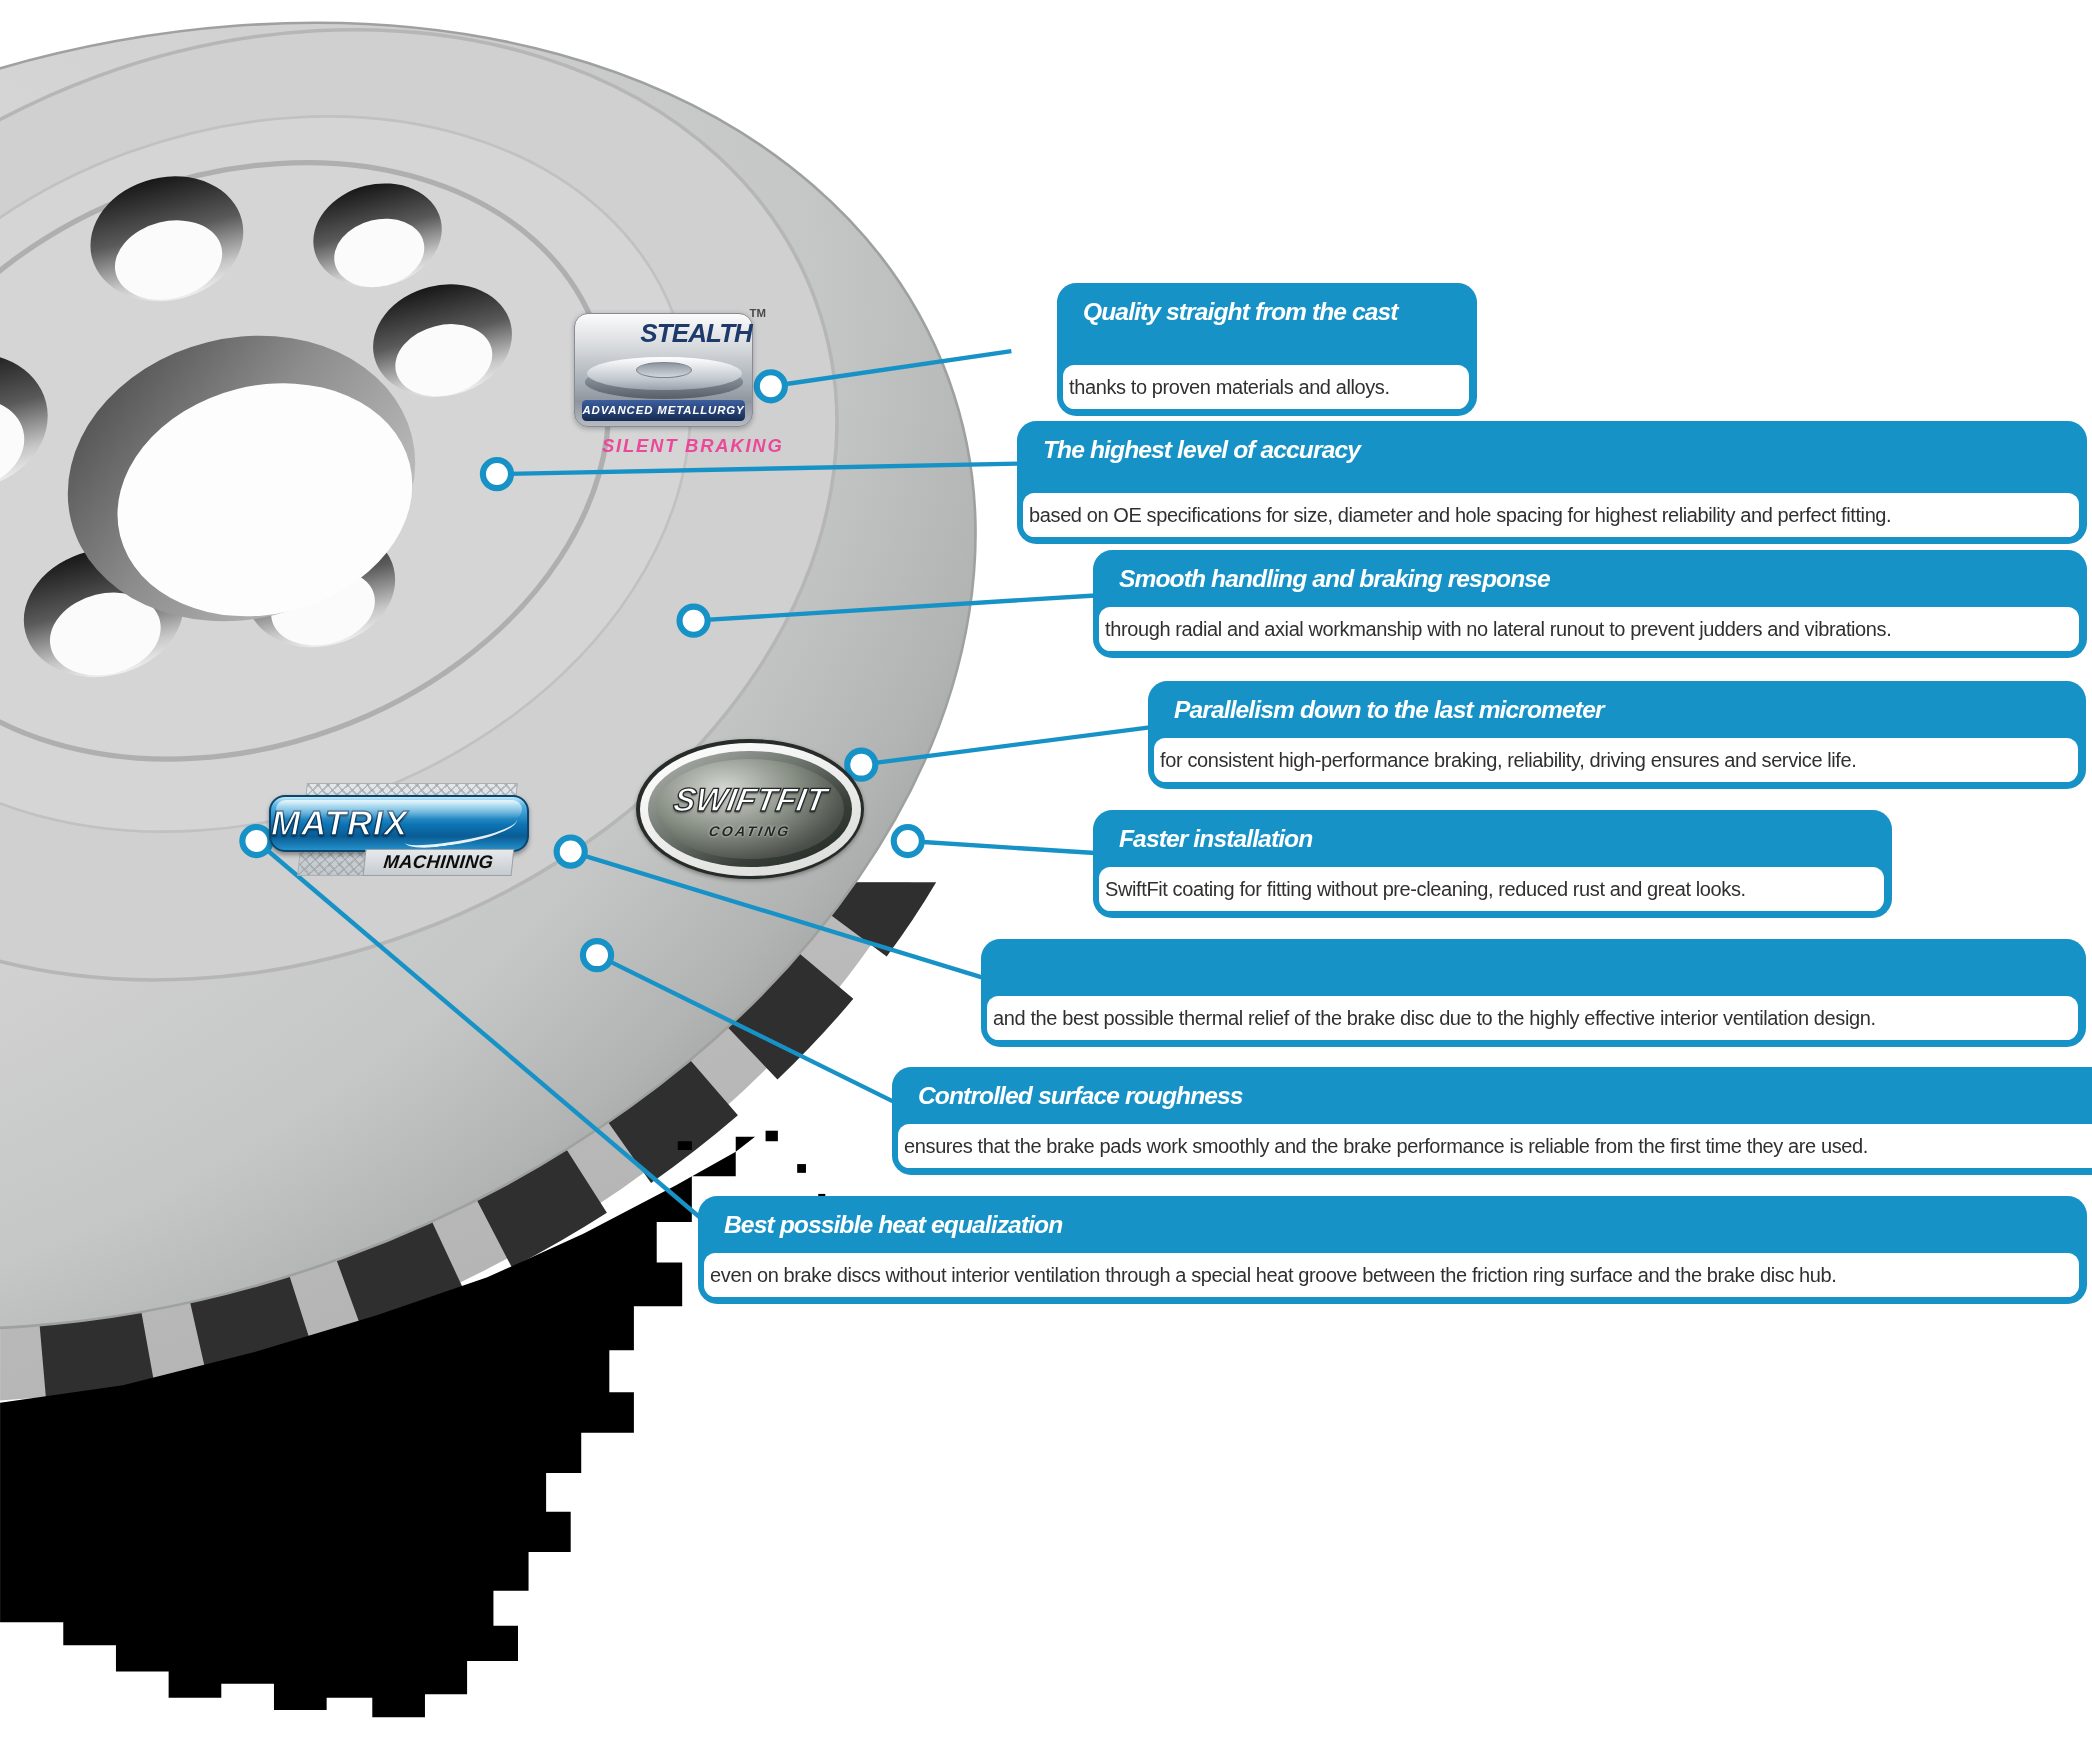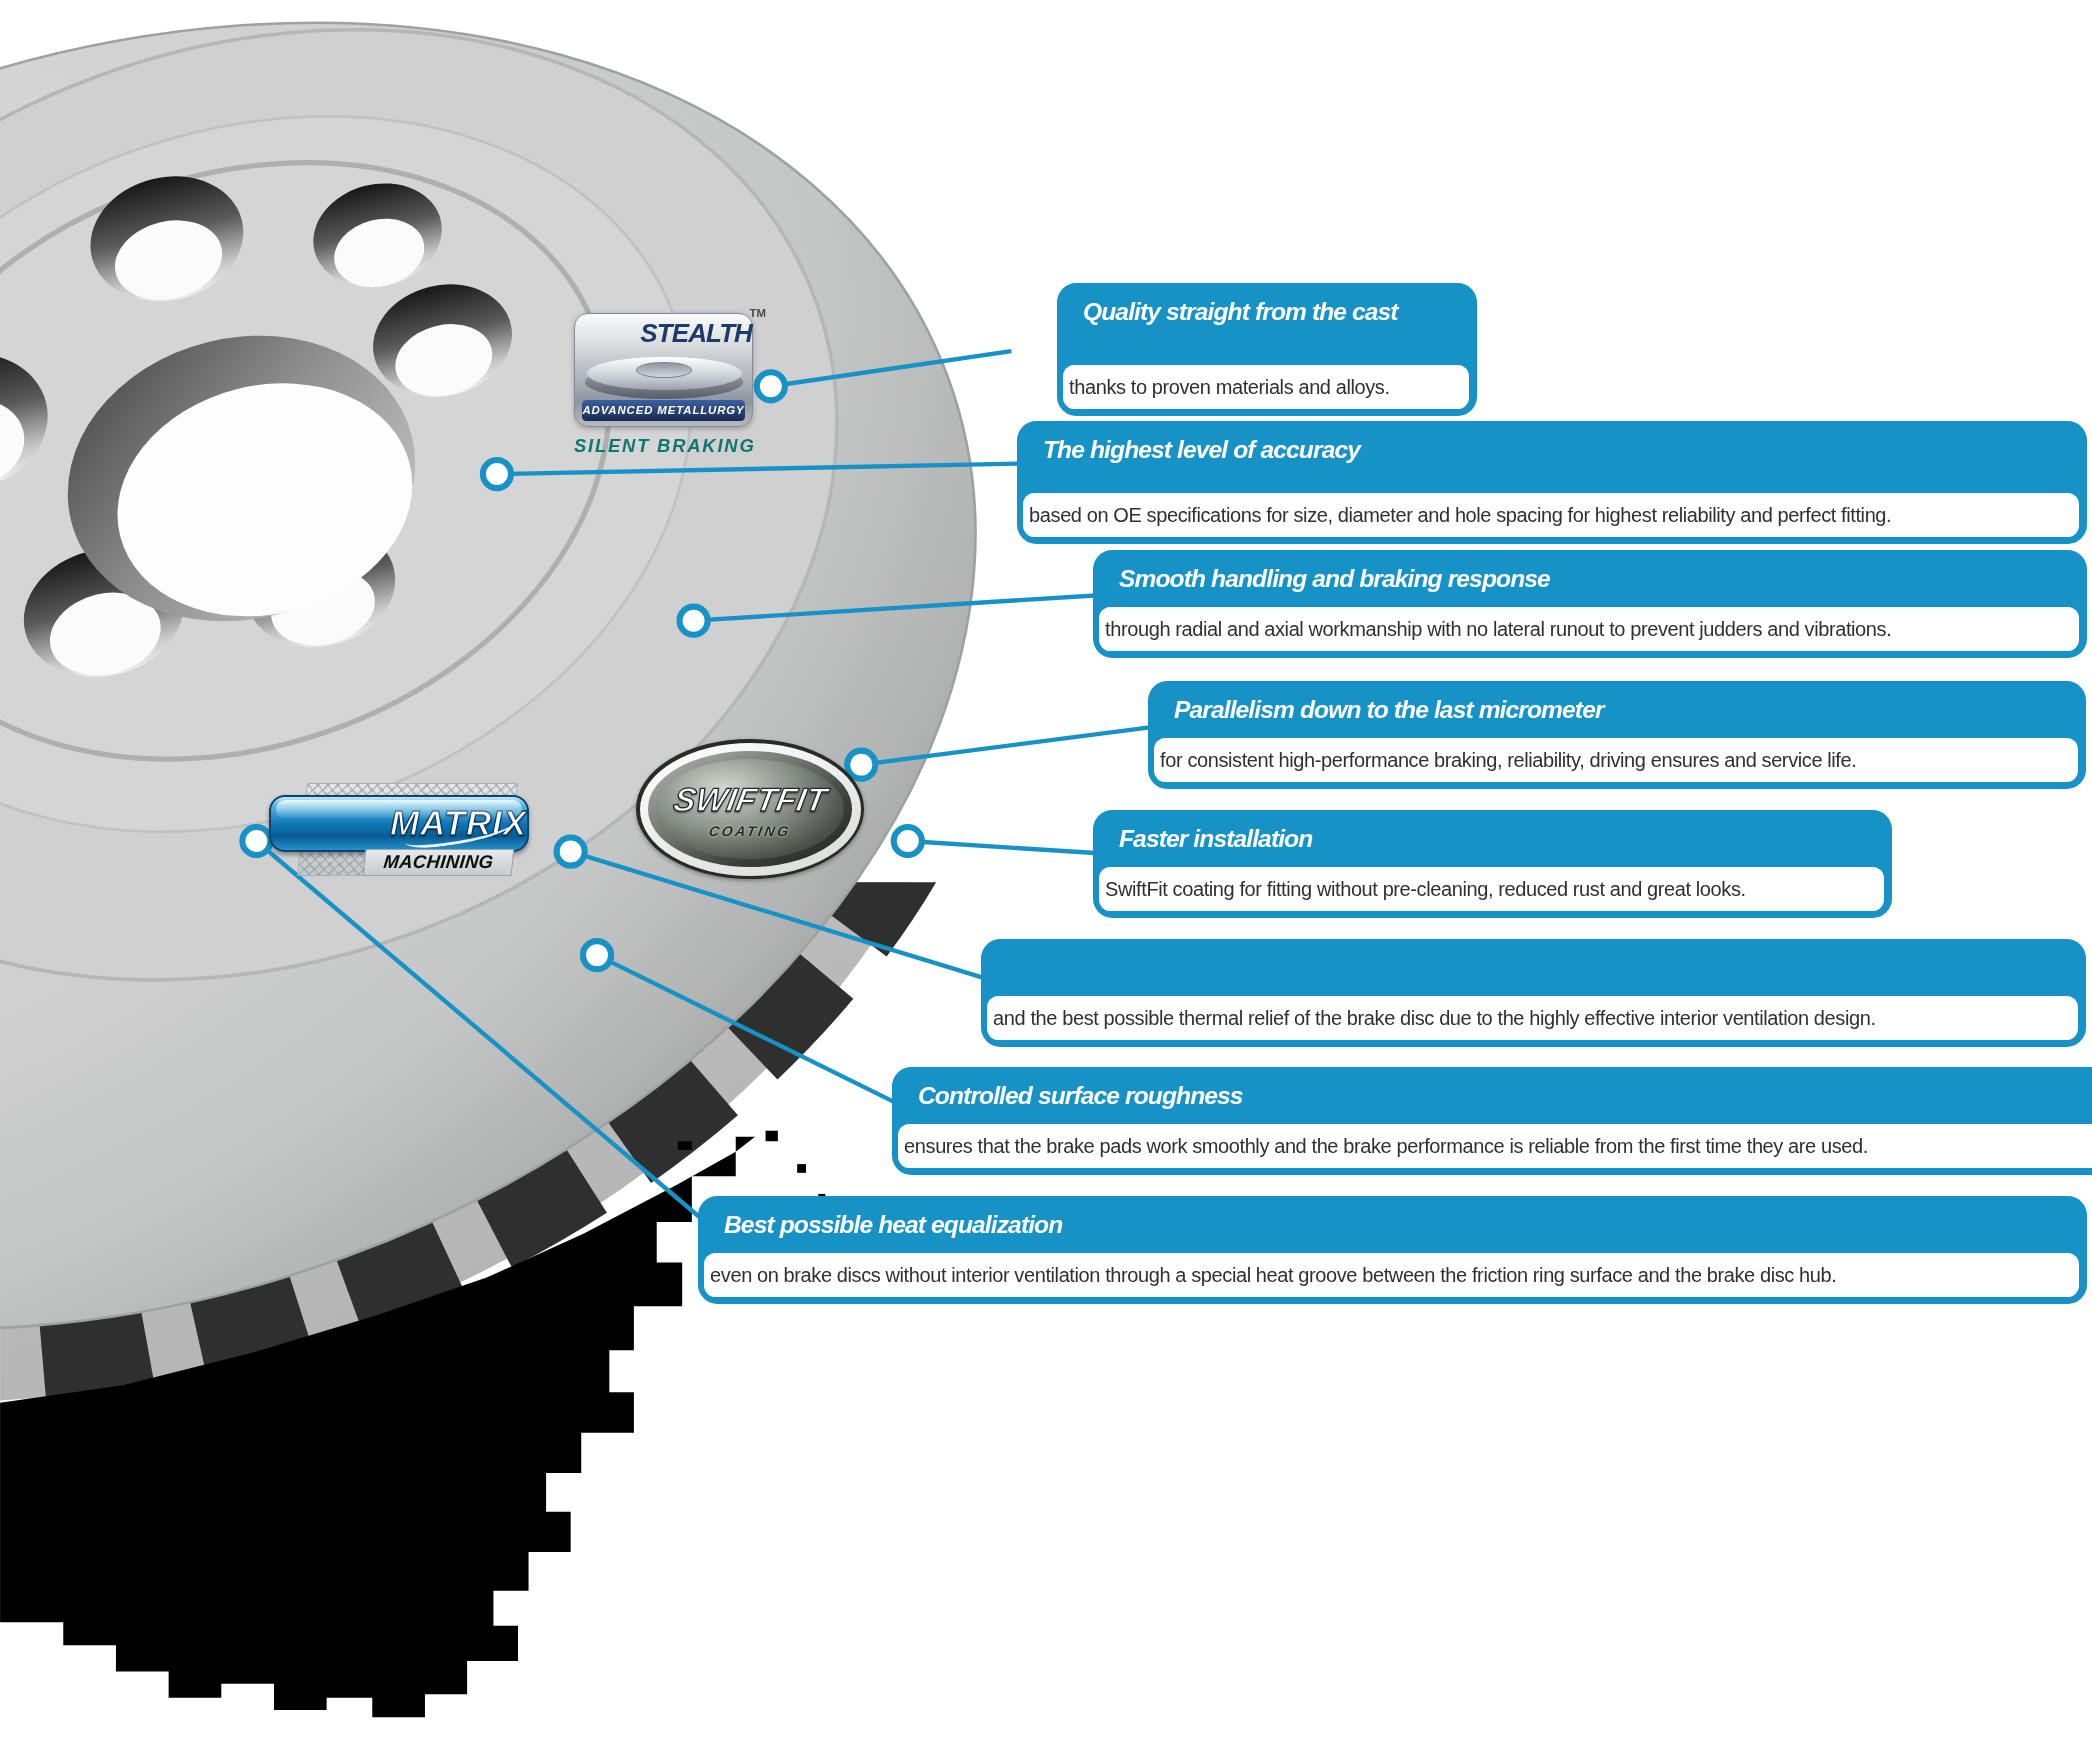--- a/index.html
+++ b/index.html
@@ -27,37 +27,37 @@
   .stealth-disc{position:absolute;left:8px;top:39px;width:162px;height:46px;}
   .stealth-disc .sd-edge{position:absolute;left:1.8px;right:1.8px;top:12.3px;bottom:0;border-radius:50%;
        background:linear-gradient(180deg,#a8aeb6,#565e68);}
   .stealth-disc .sd-face{position:absolute;left:3.5px;right:3.5px;top:3.5px;bottom:8.8px;border-radius:50%;
        background:linear-gradient(180deg,#ffffff,#c0c6cd 70%,#9aa1aa);}
   .stealth-disc .sd-hub{position:absolute;left:33%;right:33%;top:8.8px;height:14px;border-radius:50%;
        background:linear-gradient(180deg,#8d959e,#d2d7dc);border:0.9px solid #7c838c;}
   .stealth-bar{position:absolute;left:7px;right:7px;bottom:5.3px;height:21px;border-radius:4.4px;
        background:linear-gradient(180deg,#3d5f9f,#152a51);color:#ffffff;text-align:center;
        font-style:italic;font-weight:700;font-size:11.4px;line-height:21px;letter-spacing:0.9px;}
-  .stealth-tagline{margin-top:8px;text-align:center;color:#0f766e;font-style:italic;font-weight:800;
-       font-size:18.4px;letter-spacing:1.8px;white-space:nowrap;}
+  .stealth-tagline{margin-top:8px;text-align:center;color:#ec4899;font-style:italic;font-weight:800;
+       font-size:18.4px;letter-spacing:1.8px;white-space:nowrap;margin-left:28px;}
 
   
   .matrix{position:absolute;left:269px;top:781px;width:263px;height:98px;}
   .matrix-plate{position:absolute;left:33px;top:1.8px;width:209px;height:91px;transform:skewX(-6deg);
        background:
          repeating-linear-gradient(45deg,rgba(150,156,161,.55) 0 1.8px,transparent 1.8px 7px),
          repeating-linear-gradient(-45deg,rgba(150,156,161,.55) 0 1.8px,transparent 1.8px 7px),
          linear-gradient(180deg,#e4e7ea,#c3c8cc);
        border:1.8px solid #aab0b5;}
   .matrix-banner{position:absolute;left:0;top:14px;width:256px;height:53px;border-radius:16px;
        background:linear-gradient(180deg,#c4e9f8 0%,#57b5e2 16%,#0d74b4 52%,#0a5c95 74%,#2391ca 100%);
        border:2.6px solid #0b456e;box-shadow:0 2.6px 4.4px rgba(0,0,0,.35);}
   .matrix-banner:after{content:"";position:absolute;left:5.3px;right:5.3px;top:2.6px;height:19.3px;
        border-radius:12.3px;background:linear-gradient(180deg,rgba(255,255,255,.75),rgba(255,255,255,0));}
-  .matrix-name{position:absolute;left:0;right:0;top:0;height:53px;line-height:51px;text-align:right;
+  .matrix-name{position:absolute;left:0;right:0;top:0;height:53px;line-height:51px;text-align:left;
        color:#ffffff;font-style:italic;font-weight:800;font-size:35px;letter-spacing:0.9px;
        -webkit-text-stroke:1.3px #0a3c64;text-shadow:0 1.8px 1.8px rgba(0,0,0,.4);}
   .matrix-swoosh{position:absolute;right:8.8px;top:21px;width:114px;height:23px;
        border-bottom:3.5px solid rgba(255,255,255,.9);border-radius:0 0 100% 45%;transform:rotate(-7deg);}
   .matrix-sub{position:absolute;left:95px;top:68px;width:147px;text-align:center;transform:skewX(-6deg);
        background:linear-gradient(180deg,#e7eaec,#c6cbcf);border:0.9px solid #9ba1a6;
        color:#0d0d0d;font-style:italic;font-weight:800;font-size:18.4px;line-height:24.6px;letter-spacing:0.4px;}
 
   
   .swiftfit{position:absolute;left:636px;top:739px;width:228px;height:140px;}

